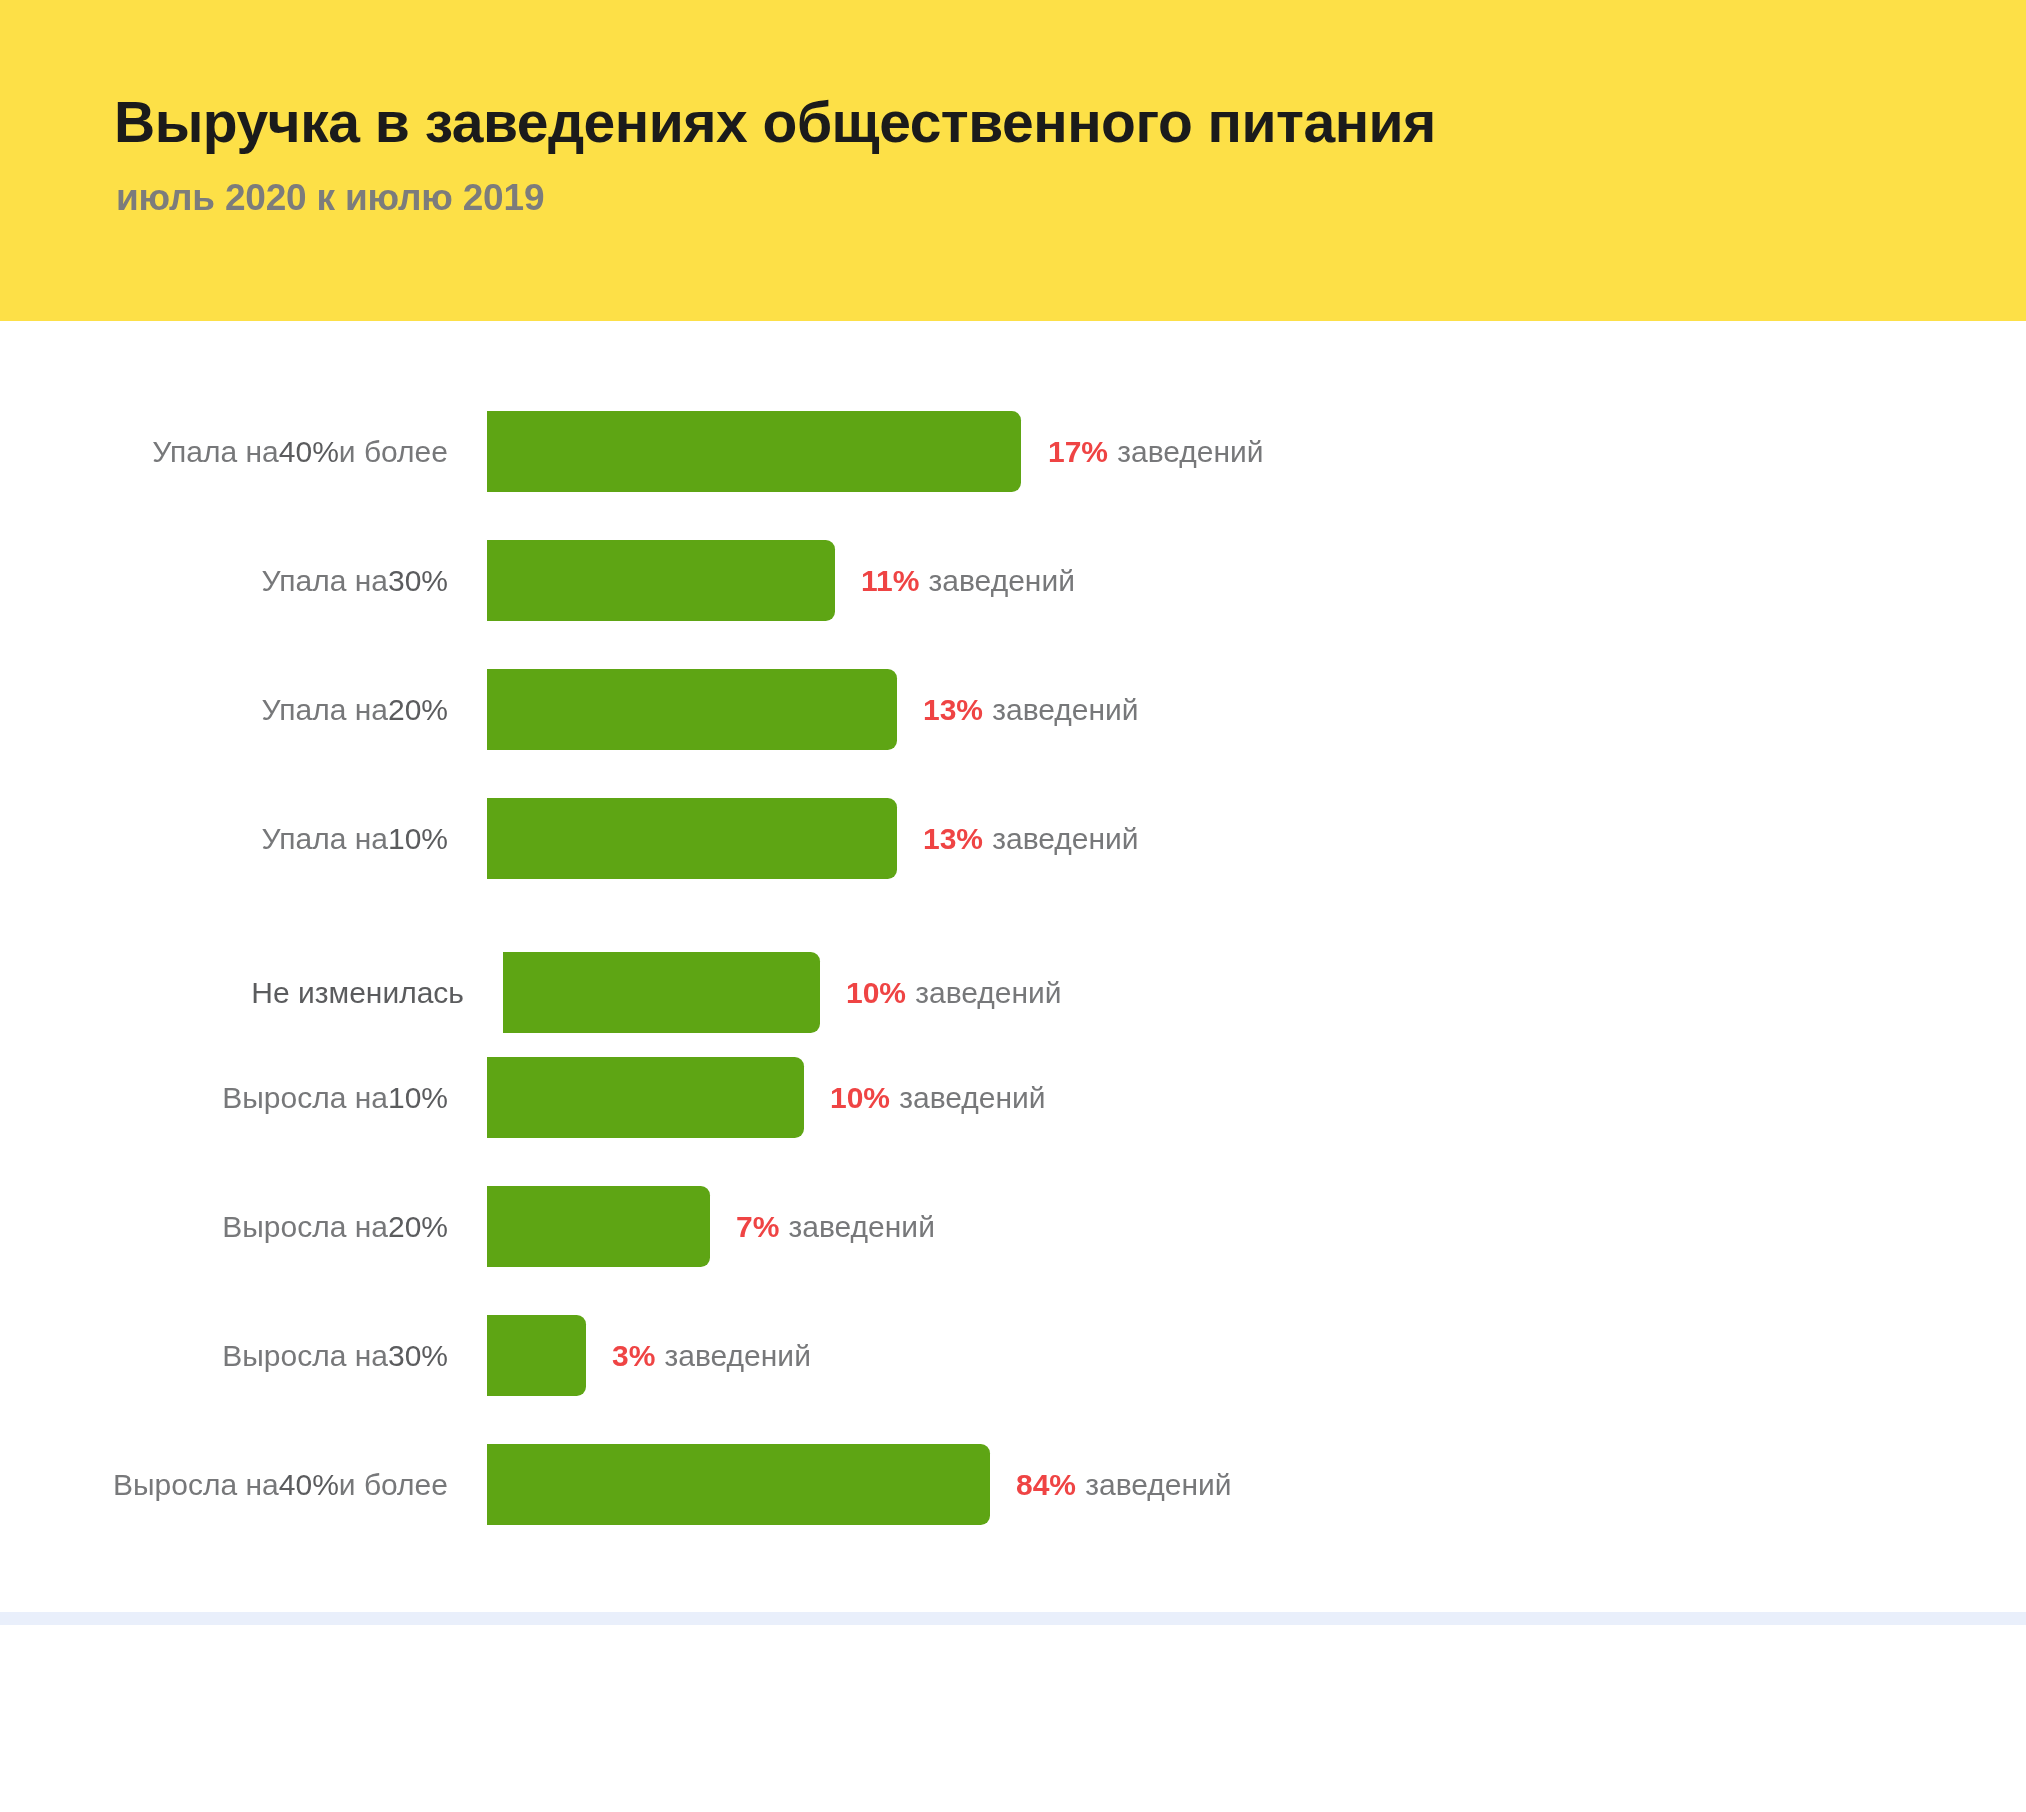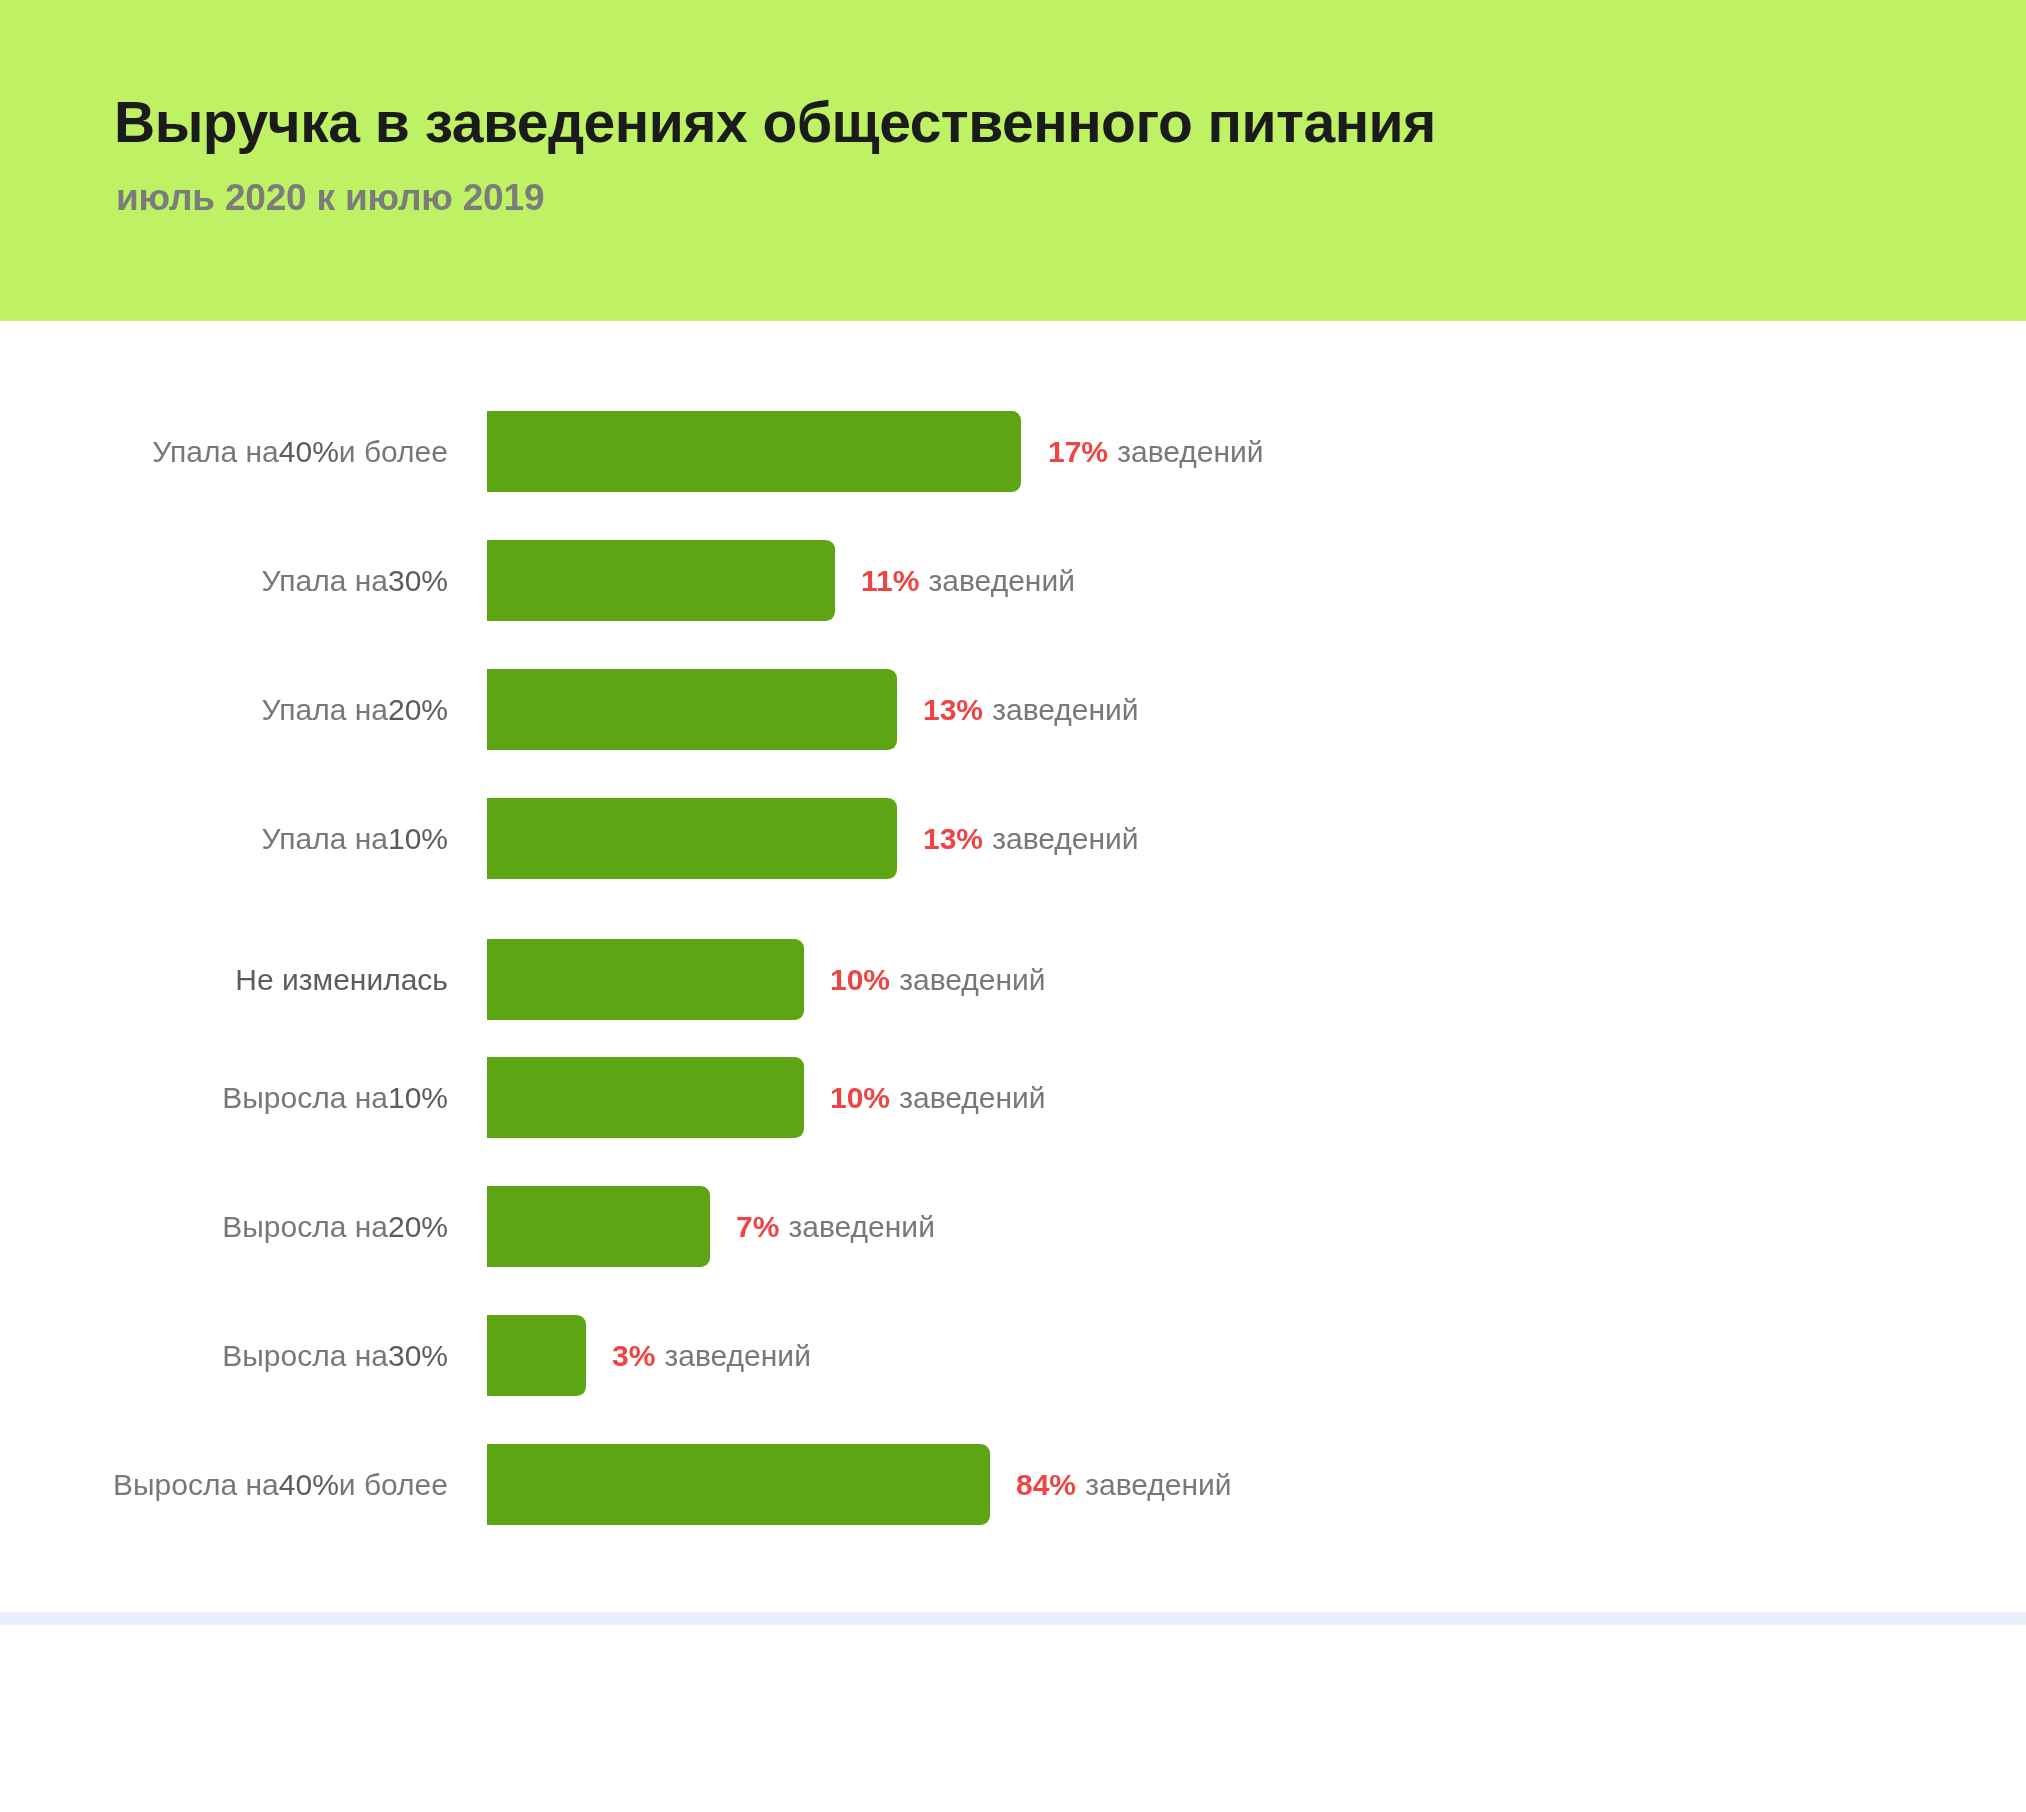--- a/index.html
+++ b/index.html
@@ -20,21 +20,21 @@
     overflow: hidden;
   }
 
   
   .header-band {
     position: absolute;
     left: 0;
     top: 0;
     width: 2027px;
     height: 321px;
-    background: #bef264;
+    background: #fde047;
   }
   .header-title {
     position: absolute;
     left: 114px;
     top: 89px;
     font-size: 57px;
     font-weight: 700;
     color: #1b1b1b;
     letter-spacing: -0.5px;
     white-space: nowrap;
@@ -183,21 +183,21 @@
           <b>10%</b>
           <span class="lbl-post"></span>
         </div>
         <div class="bar" style="width: 410px;"></div>
         <div class="row-value" style="left: 923px;">
           <b>13%</b>
           <span class="sp"></span>
           <span>заведений</span>
         </div>
       </div>
-      <div class="row" style="top: 618px;">
+      <div class="row" style="top: 631px; margin-left: 16px;">
         <div class="row-label">
           <span class="lbl-pre"></span>
           <b>Не изменилась</b>
           <span class="lbl-post"></span>
         </div>
         <div class="bar" style="width: 317px;"></div>
         <div class="row-value" style="left: 830px;">
           <b>10%</b>
           <span class="sp"></span>
           <span>заведений</span>

